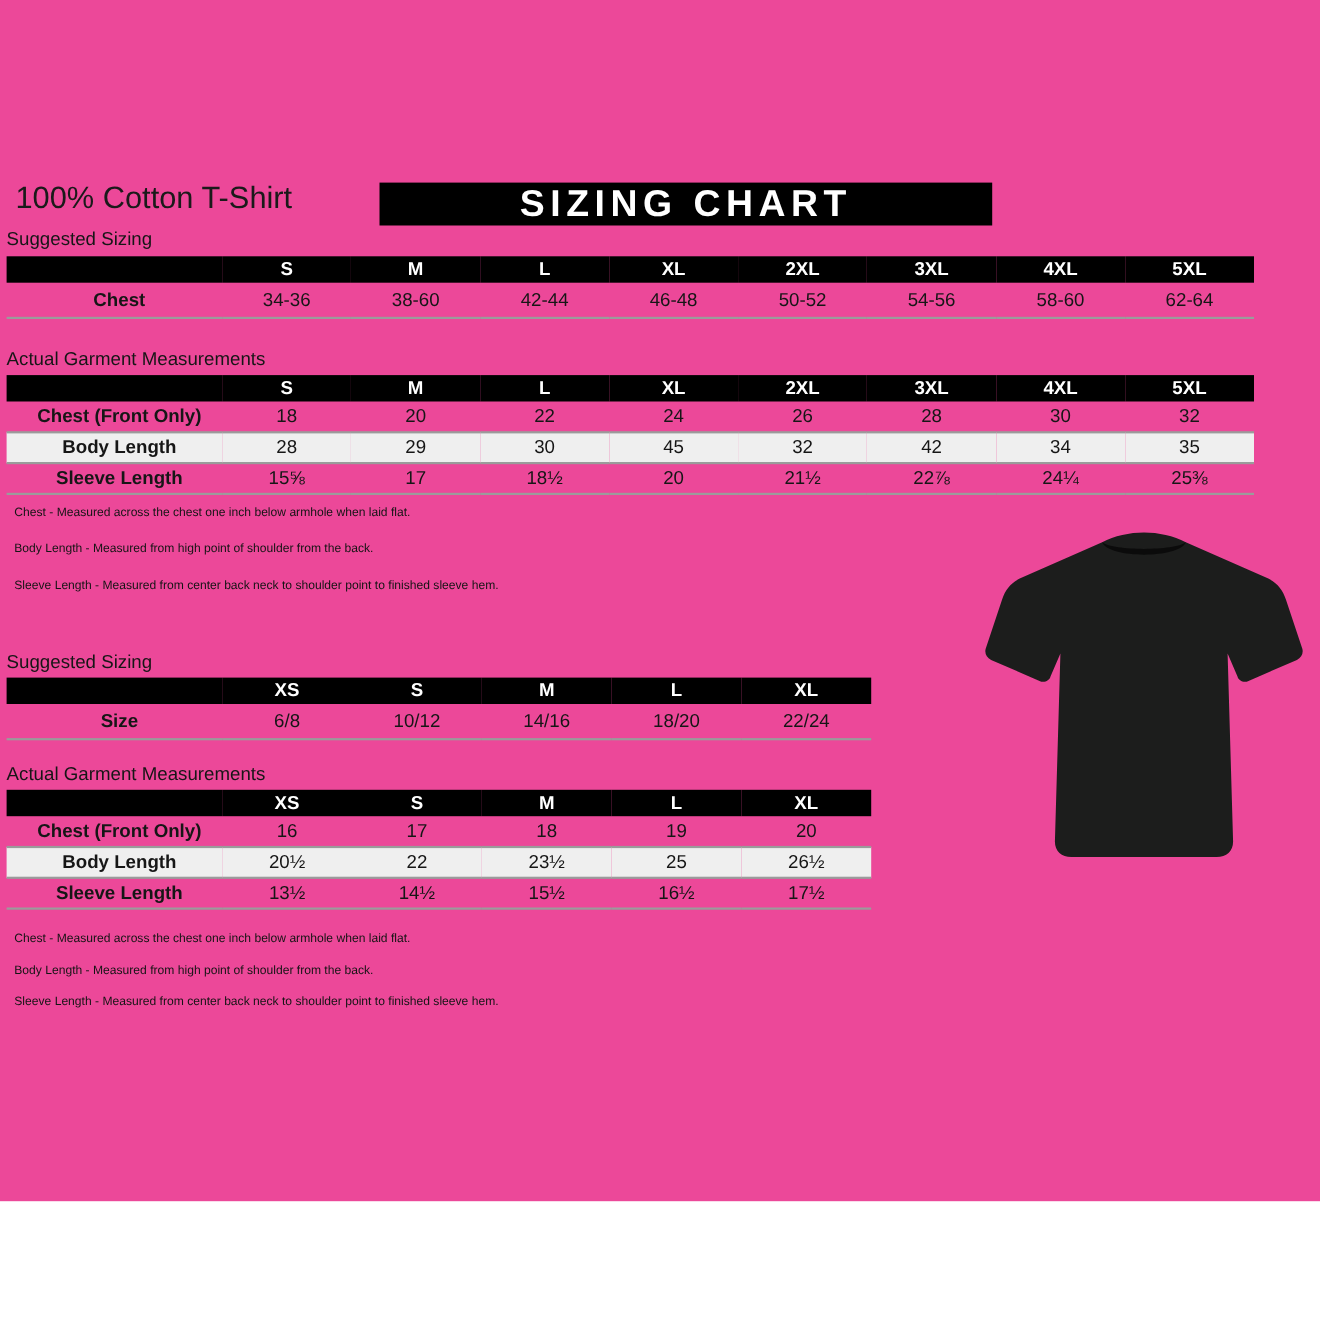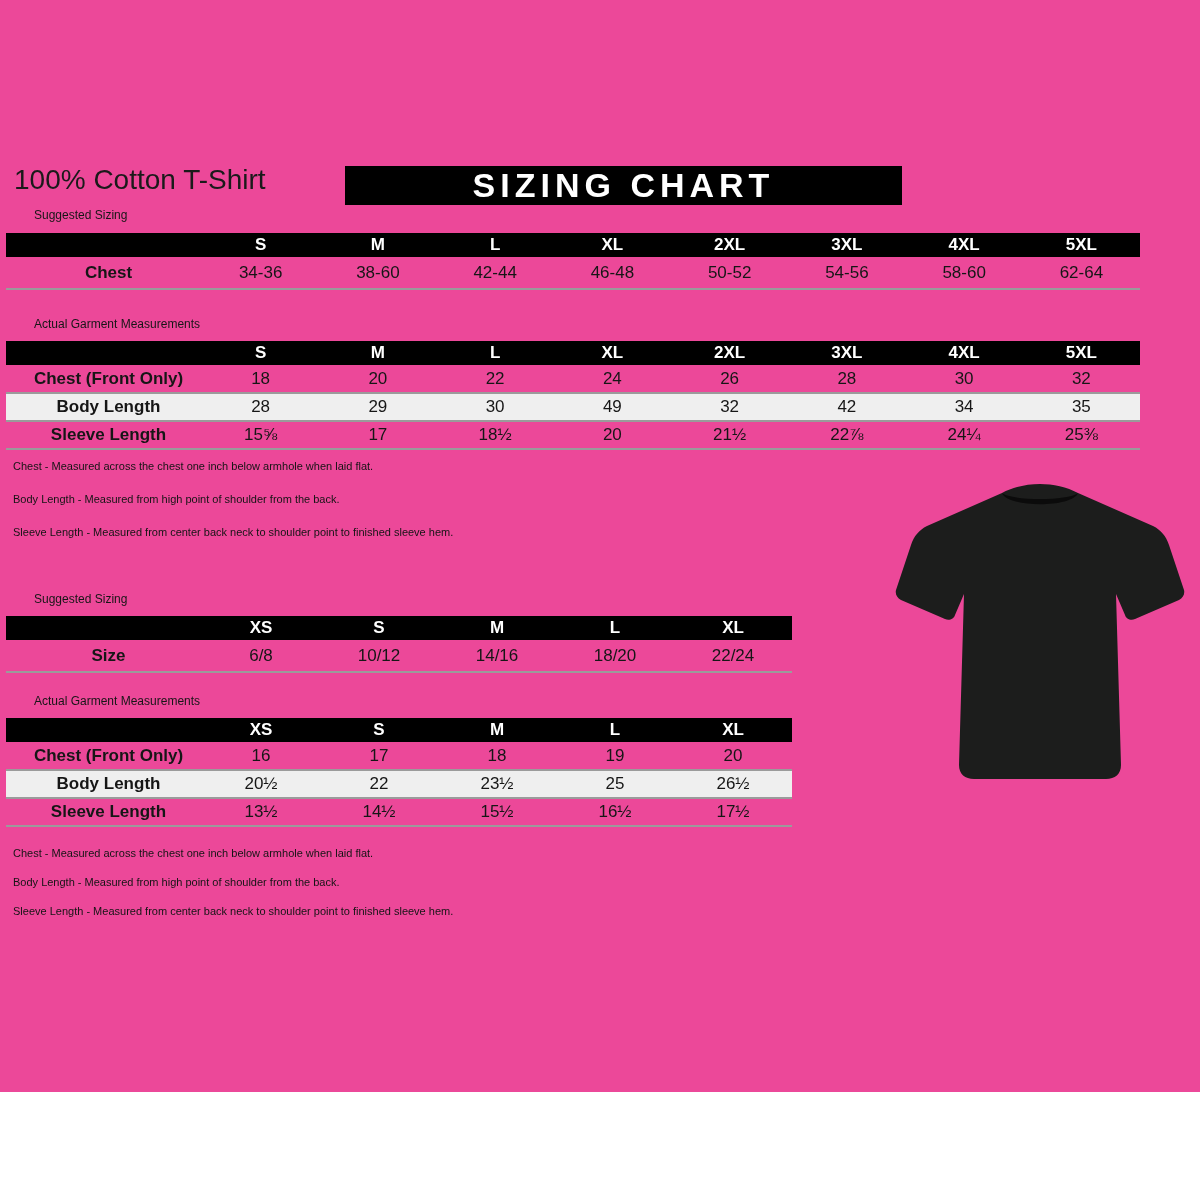--- a/index.html
+++ b/index.html
@@ -10,21 +10,21 @@
     color: #111;
   }
   .canvas { position: relative; width: 1200px; height: 1092px; background: #ec4899; overflow: hidden; text-decoration: underline; }
   .abs { position: absolute; }
 
   .page-title { font-size: 28px; color: #1a1a1a; white-space: nowrap; }
   .banner {
     background: #000; color: #fff; display: flex; align-items: center; justify-content: center;
     font-weight: bold; font-size: 34px; letter-spacing: 5px; white-space: nowrap;
   }
-  .section-label { font-size: 12px; color: #161616; white-space: nowrap; margin-left: 28px; }
+  .section-label { font-size: 17px; color: #161616; white-space: nowrap; }
   .youth-title { font-size: 26px; font-weight: bold; color: #0d0d0d; white-space: nowrap; }
 
   table.size-table { width: 100%; border-collapse: collapse; table-layout: fixed; font-size: 17px; }
   table.size-table thead th {
     background: #000; color: #fff; font-weight: bold; text-align: center;
     height: 24px; padding: 0; font-size: 17px;
   }
   table.size-table tbody td {
     text-align: center; padding: 0; border-bottom: 2px solid #9b9b9b; color: #161616;
   }
@@ -114,21 +114,21 @@
           <td>26</td>
           <td>28</td>
           <td>30</td>
           <td>32</td>
         </tr>
         <tr>
           <td class="rowlabel">Body Length</td>
           <td>28</td>
           <td>29</td>
           <td>30</td>
-          <td>49</td>
+          <td>45</td>
           <td>32</td>
           <td>42</td>
           <td>34</td>
           <td>35</td>
         </tr>
         <tr>
           <td class="rowlabel">Sleeve Length</td>
           <td>15⅝</td>
           <td>17</td>
           <td>18½</td>

